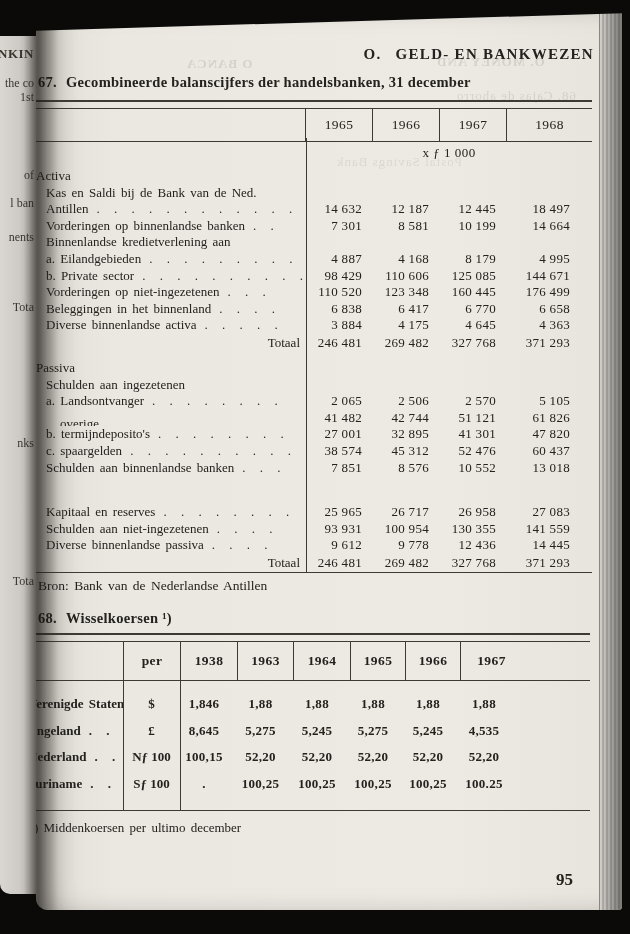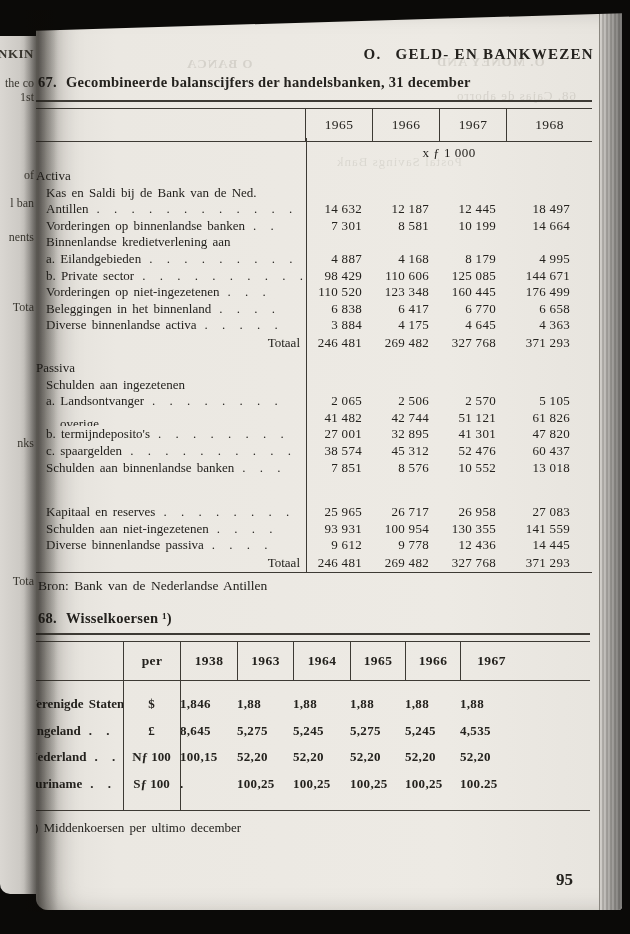--- a/index.html
+++ b/index.html
@@ -63,21 +63,21 @@
   .t68{position:absolute;left:-8px;top:621px;width:562px;font-size:13px;z-index:5;}
   .g68{display:grid;grid-template-columns:95px 57px 57px 56px 57px 55px 55px 62px;font-weight:bold;}
   .t68 .head{height:38px;border-bottom:1.2px solid var(--ink2);}
   .t68 .c{border-left:1.2px solid var(--ink2);text-align:center;padding-top:11px;font-size:13.5px;letter-spacing:.4px;}
   .t68 .body{position:relative;padding:10px 0 13px;}
   .vlA{position:absolute;left:95px;top:0;bottom:0;width:0;border-left:1.2px solid var(--ink2);}
   .vlB{position:absolute;left:152px;top:0;bottom:0;width:0;border-left:1.2px solid var(--ink2);}
   .br{height:26.5px;line-height:26.5px;}
   .co{white-space:nowrap;overflow:hidden;word-spacing:2px;}
   .pe{text-align:center;}
-  .vv{text-align:left;padding-right:9px;letter-spacing:.3px;}
+  .vv{text-align:center;padding-right:9px;letter-spacing:.3px;}
   .vv.v6{padding-right:14px;}
   .fn{position:absolute;left:-6px;top:808px;font-size:13px;word-spacing:2px;z-index:5;}
   .pgno{position:absolute;left:520px;top:858px;font-weight:bold;font-size:17px;z-index:5;}
 </style>
 </head>
 <body>
 
 <div class="stage">
 
   <div class="leftpage">

